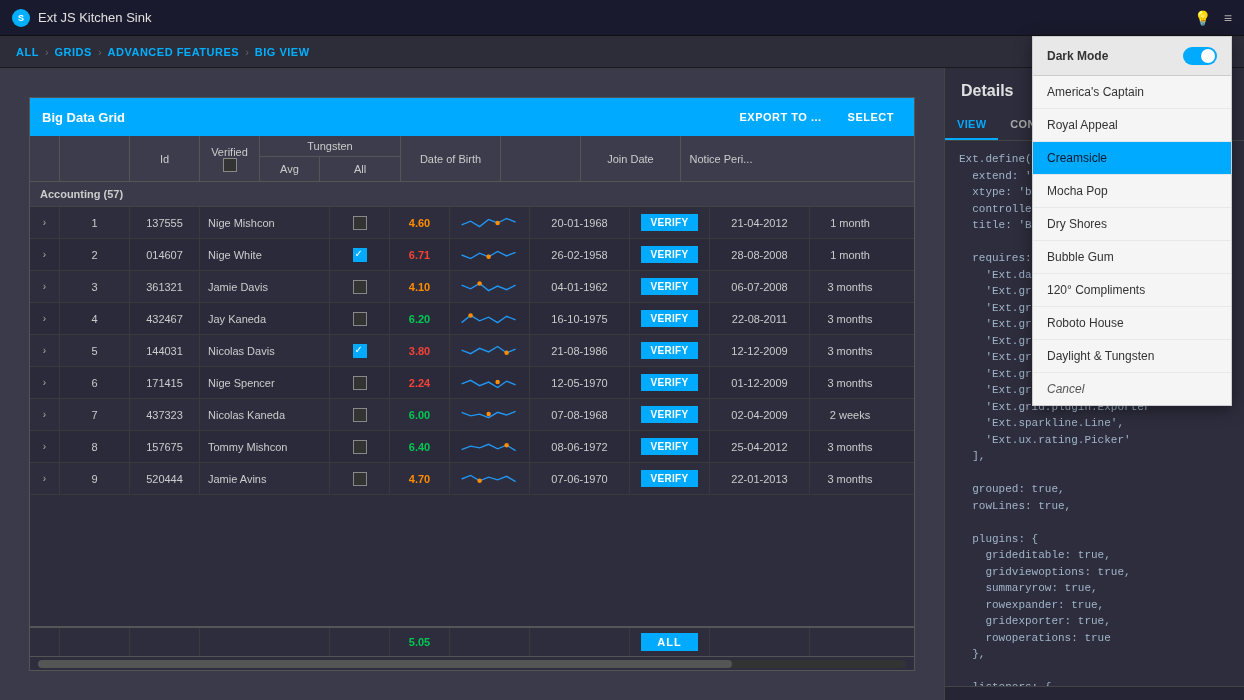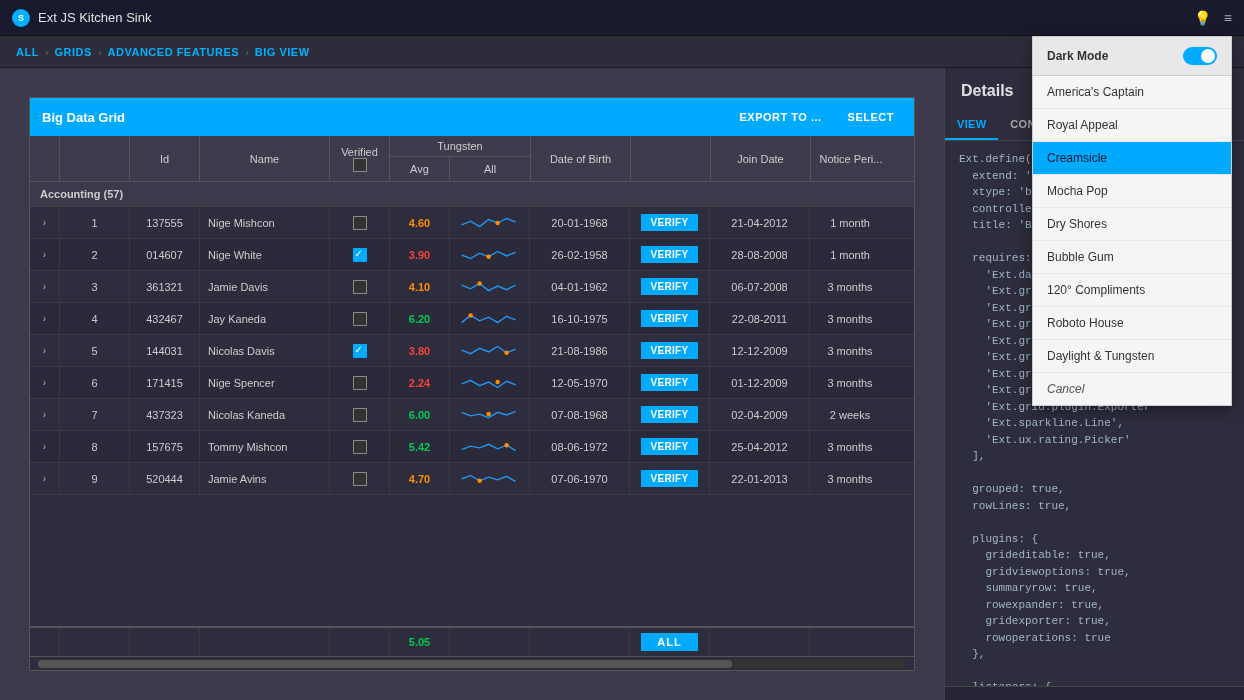--- a/index.html
+++ b/index.html
@@ -478,23 +478,20 @@
       <div class="col-headers">
 
         <div class="col-header col-expand" style="border-right:1px solid #555;"></div>
 
         <div class="col-header col-id" style="border-right:1px solid #555;"></div>
 
         <div class="col-header col-id">
           <span>Id</span>
         </div>
 
-        <div class="col-header col-name">
-          <span>Name</span>
-        </div>
 
         <div class="col-header col-verified" style="flex-direction:column;">
           <span>Verified</span>
           <div class="col-checkbox"></div>
         </div>
 
         <div class="col-group" style="border-right:1px solid #555;">
           <div class="col-group-header">Tungsten</div>
           <div class="col-group-subs">
             <div class="col-header col-avg">
@@ -551,21 +548,21 @@
       <div class="cell cell-notice">1 month</div>
     </div>
             <div class="data-row">
       <div class="cell cell-expand">›</div>
       <div class="cell cell-id">2</div>
       <div class="cell cell-id">014607</div>
       <div class="cell cell-name left">Nige White</div>
       <div class="cell cell-verified">
                 <div class="check-box checked"></div>
               </div>
-      <div class="cell cell-avg" style="color:#f44336;font-weight:600;">3.90</div>
+      <div class="cell cell-avg" style="color:#f44336;font-weight:600;">6.71</div>
       <div class="cell cell-all">
         <svg class="sparkline" viewBox="0 0 66 20">
           <polyline points="2,10 12,14 22,8 32,12 42,6 52,11 62,7 " fill="none" stroke="#2196F3" stroke-width="1.5"></polyline>
           <circle cx="32" cy="12" r="2.5" fill="#ff8c00"></circle>
         </svg>
       </div>
       <div class="cell cell-dob">26-02-1958</div>
       <div class="cell cell-verify">
         <button class="verify-btn">VERIFY</button>
       </div>
@@ -683,21 +680,21 @@
       <div class="cell cell-notice">2 weeks</div>
     </div>
             <div class="data-row">
       <div class="cell cell-expand">›</div>
       <div class="cell cell-id">8</div>
       <div class="cell cell-id">157675</div>
       <div class="cell cell-name left">Tommy Mishcon</div>
       <div class="cell cell-verified">
                 <div class="check-box"></div>
               </div>
-      <div class="cell cell-avg" style="color:#00c853;font-weight:600;">5.42</div>
+      <div class="cell cell-avg" style="color:#00c853;font-weight:600;">6.40</div>
       <div class="cell cell-all">
         <svg class="sparkline" viewBox="0 0 66 20">
           <polyline points="2,13 12,9 22,11 32,7 42,12 52,8 62,14 " fill="none" stroke="#2196F3" stroke-width="1.5"></polyline>
           <circle cx="52" cy="8" r="2.5" fill="#ff8c00"></circle>
         </svg>
       </div>
       <div class="cell cell-dob">08-06-1972</div>
       <div class="cell cell-verify">
         <button class="verify-btn">VERIFY</button>
       </div>

